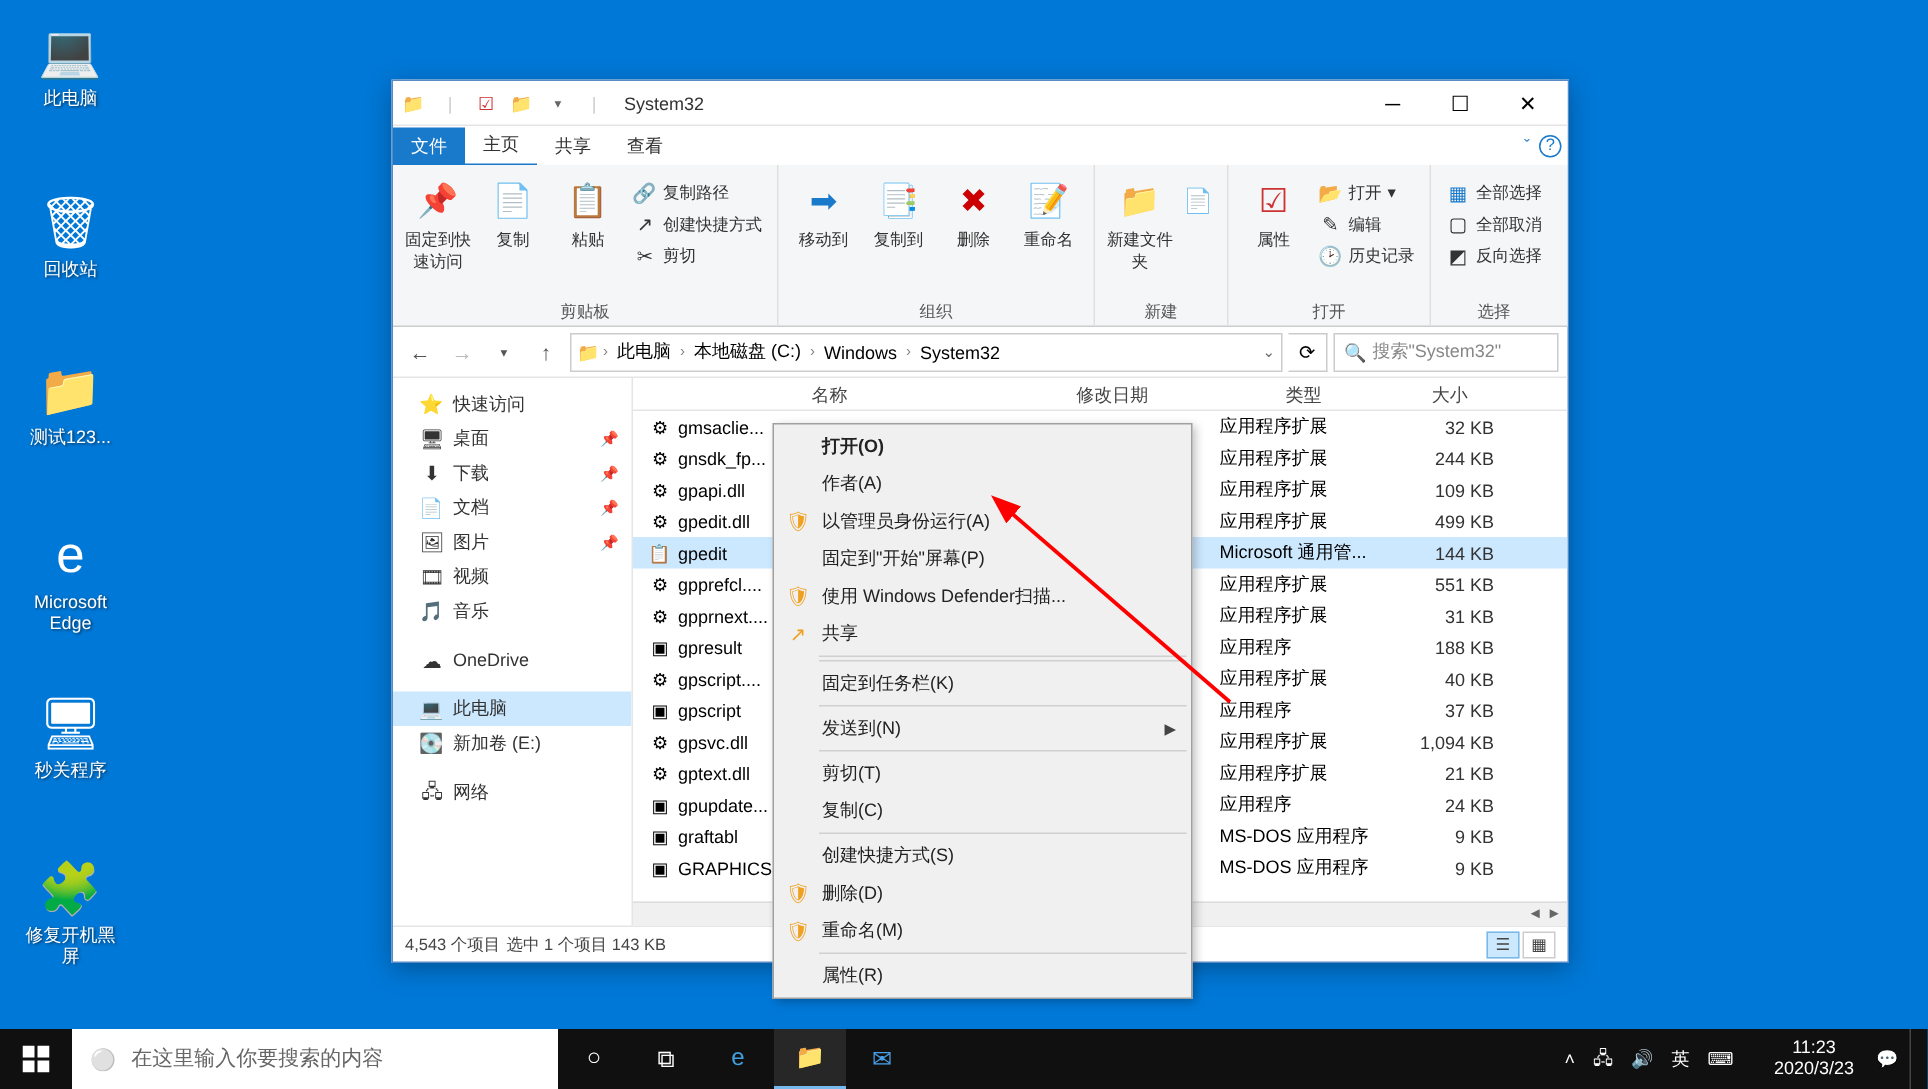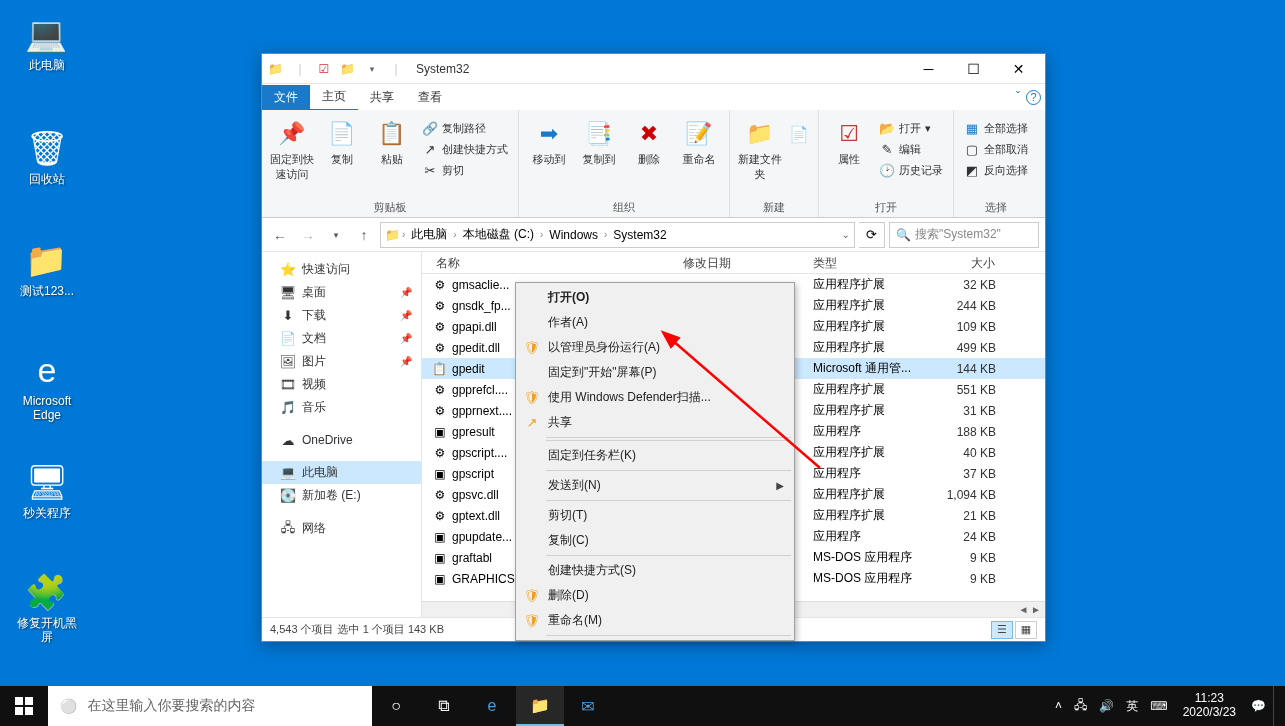--- a/index.html
+++ b/index.html
@@ -50,21 +50,21 @@
 
 
 .file-area { flex: 1; display: flex; overflow: hidden; }
 .nav-pane { width: 160px; border-right: 1px solid #e5e5e5; padding: 6px 0; font-size: 12px; overflow: auto; }
 .nav-item { padding: 3px 8px 3px 18px; display: flex; align-items: center; gap: 6px; cursor: pointer; color: #333; }
 .nav-item.selected { background: #cce8ff; }
 .nav-item .small-ico { width: 16px; height: 16px; display: flex; align-items: center; justify-content: center; font-size: 13px; }
 
 .file-list { flex: 1; display: flex; flex-direction: column; font-size: 12px; position: relative; }
 .list-header { height: 22px; display: flex; border-bottom: 1px solid #e5e5e5; color: #444; }
-.list-header .col { padding: 3px 6px; border-right: 1px solid transparent; }
+.list-header .col { padding: 3px 6px; border-right: 1px solid transparent; text-align: center; }
 .col-name { width: 255px; padding-left: 14px !important; }
 .col-date { width: 130px; }
 .col-type { width: 125px; }
 .col-size { width: 70px; text-align: right; }
 .list-rows { flex: 1; overflow: hidden; }
 .file-row { height: 21px; display: flex; align-items: center; cursor: pointer; }
 .file-row.selected { background: #cce8ff; }
 .file-row .cell { padding: 0 6px; white-space: nowrap; overflow: hidden; text-overflow: ellipsis; }
 .file-row .name-cell { width: 255px; display: flex; align-items: center; gap: 4px; padding-left: 10px; }
 .file-row .type-cell { width: 125px; color: #000000; }
@@ -92,21 +92,21 @@
 
 
 .taskbar { position: absolute; left: 0; right: 0; bottom: 0; height: 40px; background: #101010; display: flex; align-items: center; color: #fff; }
 .start-btn { width: 48px; height: 40px; display: flex; align-items: center; justify-content: center; cursor: pointer; }
 .win-logo { width: 18px; height: 18px; }
 .search-bar { width: 324px; height: 40px; background: #fff; color: #666; display: flex; align-items: center; padding: 0 12px; gap: 10px; font-size: 14px; }
 .task-btn { width: 48px; height: 40px; display: flex; align-items: center; justify-content: center; cursor: pointer; font-size: 16px; color: #fff; }
 .task-btn.active { border-bottom: 2px solid #76b9ed; background: #272727; }
 .tray { margin-left: auto; display: flex; align-items: center; height: 40px; padding: 0 6px; gap: 2px; font-size: 12px; color: #fff; }
 .tray-item { padding: 0 5px; height: 40px; display: flex; align-items: center; cursor: pointer; }
-.clock { display: flex; flex-direction: column; align-items: center; justify-content: center; line-height: 1.15; padding: 0 8px; font-size: 12px; }
+.clock { display: flex; flex-direction: column; align-items: center; justify-content: center; line-height: 1.15; padding: 0 8px; font-size: 12px; margin-left: 12px; }
 .show-desktop { width: 6px; height: 40px; border-left: 1px solid #444; }
 </style>
 </head>
 <body>
 
 <div class="desktop">
 
   <div id="desktop-icons">
       <div class="desktop-icon" style="top: 14px; left: 12px;">
         <div class="icon-img" style="font-size:34px">💻</div>
@@ -551,20 +551,23 @@
       </div>
       <div class="ctx-item">
         <span class="ctx-icon" style="color:#f0a020">🛡</span>
         <span>删除(D)</span>
       </div>
       <div class="ctx-item">
         <span class="ctx-icon" style="color:#f0a020">🛡</span>
         <span>重命名(M)</span>
       </div>
       <div class="ctx-sep"></div>
+      <div class="ctx-item">
+        <span>属性(R)</span>
+      </div>
     </div>
 
   <svg class="red-arrow" style="left:660px;top:328px" width="170" height="150">
     <defs>
         <marker id="ah" markerWidth="10" markerHeight="10" refX="2" refY="3" orient="auto">
           <path d="M0,0 L0,6 L8,3 z" fill="#ff0000"></path>
         </marker>
       </defs>
     <line x1="160" y1="140" x2="12" y2="12" stroke="#ff0000" stroke-width="2.5" marker-end="url(#ah)"></line>
   </svg>

